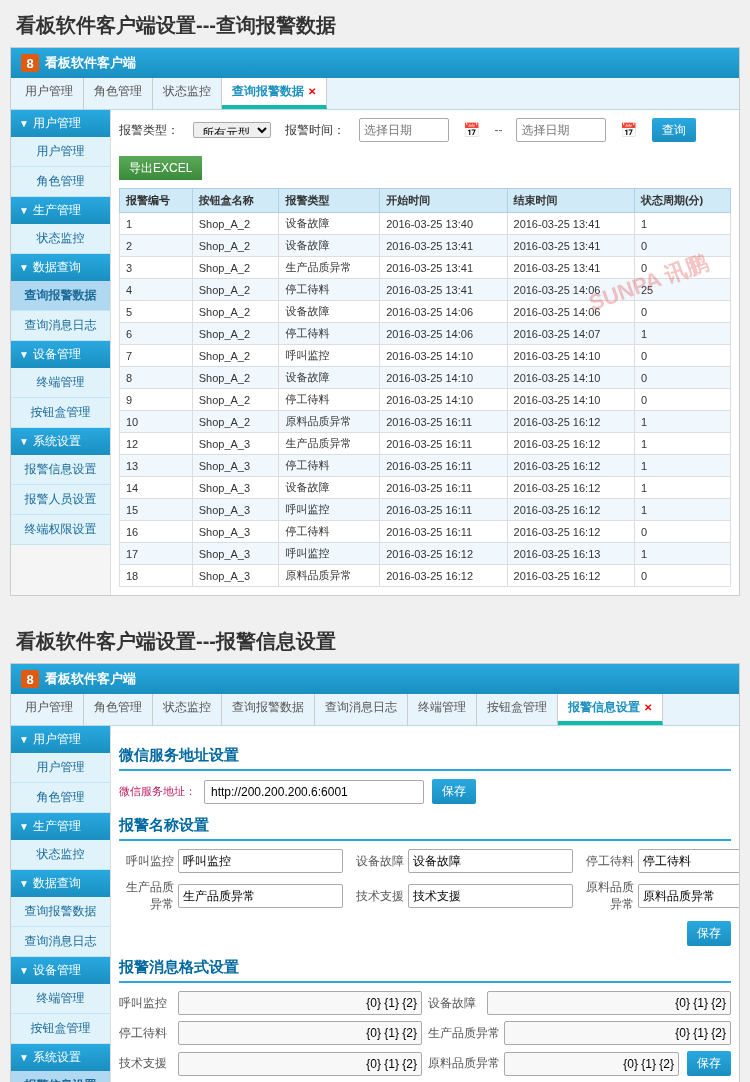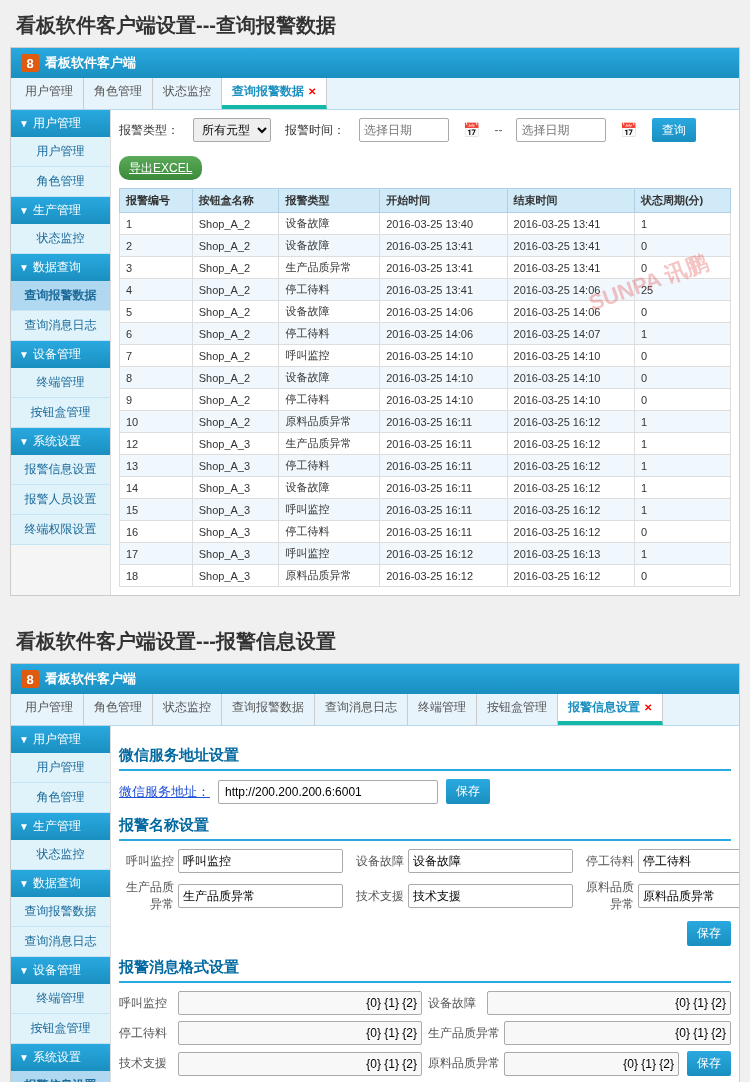--- a/index.html
+++ b/index.html
@@ -29,41 +29,41 @@
     .sidebar-section-header .arrow { font-size: 10px; }
     .sidebar-item { background: #e0f2fa; text-align: center; padding: 6px 4px; color: #1a6a9a; font-size: 12px; border-bottom: 1px solid #c5e5f5; cursor: pointer; }
     .sidebar-item.active { background: #b0d8f0; font-weight: bold; }
     
     
     .content { flex: 1; padding: 8px; }
     
     
     .filter-bar { display: flex; align-items: center; gap: 14px; margin-bottom: 8px; flex-wrap: wrap; }
     .filter-bar label { font-size: 12px; color: #333; }
-    .filter-bar select { font-size: 12px; padding: 2px 4px; border: 1px solid #aaa; border-radius: 2px; height: 24px; }
+    .filter-bar select { font-size: 12px; padding: 2px 4px; border: 1px solid #aaa; border-radius: 2px; height: 16px; }
     .filter-bar input { font-size: 12px; padding: 2px 4px; border: 1px solid #aaa; border-radius: 2px; height: 24px; width: 90px; }
     .filter-bar .dash { color: #666; }
     .filter-bar .cal-icon { font-size: 14px; color: #555; cursor: pointer; }
     .btn-query { background: linear-gradient(to bottom, #29a9e0, #1a8fc0); color: #fff; border: none; padding: 3px 10px; border-radius: 2px; cursor: pointer; font-size: 12px; height: 24px; }
-    .btn-excel { background: linear-gradient(to bottom, #5aaa5a, #3a8a3a); color: #fff; border: none; padding: 3px 10px; border-radius: 10px; cursor: pointer; font-size: 12px; height: 24px; text-decoration: underline; }
+    .btn-excel { background: linear-gradient(to bottom, #5aaa5a, #3a8a3a); color: #fff; border: none; padding: 3px 10px; border-radius: 0; cursor: pointer; font-size: 12px; height: 24px; }
     
     
     .data-table { width: 100%; border-collapse: collapse; font-size: 11px; }
     .data-table th { background: #d0eaf8; color: #333; padding: 4px 6px; border: 1px solid #b0d0e8; text-align: left; font-weight: bold; }
     .data-table td { padding: 3px 6px; border: 1px solid #ddd; color: #333; }
     .data-table tr:nth-child(even) { background: #f0f8fd; }
     .data-table tr:nth-child(odd) { background: #fff; }
     
     
     .watermark { position: absolute; color: #e04040; font-size: 22px; font-weight: bold; opacity: 0.3; transform: rotate(-20deg); pointer-events: none; }
     
     
     .section-title { font-size: 15px; color: #0369a1; font-weight: bold; border-bottom: 2px solid #29a9e0; padding-bottom: 4px; margin: 12px 0 8px; }
     .form-row { display: flex; align-items: center; gap: 8px; margin-bottom: 8px; flex-wrap: wrap; }
-    .form-label { color: #1d4ed8; font-size: 13px; min-width: 70px; text-decoration: underline; }
+    .form-label { color: #be185d; font-size: 11px; min-width: 70px; }
     .form-input { border: 1px solid #aaa; padding: 3px 6px; font-size: 12px; height: 24px; border-radius: 2px; }
     .form-input-long { width: 220px; }
     .alarm-name-grid { display: grid; grid-template-columns: 1fr 1fr 1fr; gap: 6px; margin-bottom: 8px; }
     .alarm-name-item { display: flex; align-items: center; gap: 4px; }
     .alarm-name-label { color: #555; font-size: 12px; min-width: 55px; text-align: right; }
     .alarm-name-input { border: 1px solid #aaa; padding: 2px 4px; font-size: 12px; height: 24px; flex: 1; border-radius: 2px; }
     .format-grid { display: grid; grid-template-columns: 1fr 1fr; gap: 6px; margin-bottom: 8px; }
     .format-item { display: flex; align-items: center; gap: 4px; }
     .format-label { color: #555; font-size: 12px; min-width: 55px; }
     .format-input { border: 1px solid #aaa; padding: 2px 4px; font-size: 12px; height: 24px; flex: 1; border-radius: 2px; background: #f8f8f8; text-align: right; }

